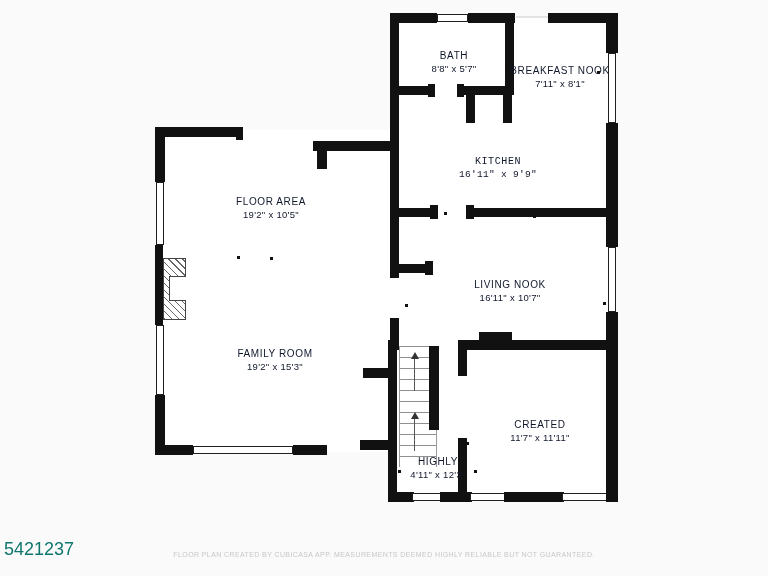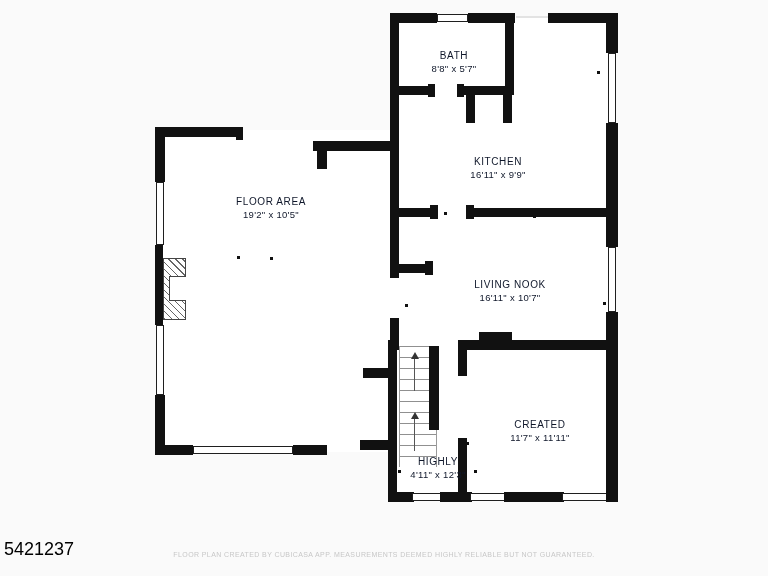--- a/index.html
+++ b/index.html
@@ -22,21 +22,21 @@
     background-image:repeating-linear-gradient(to bottom,#909090 0,#909090 1px,transparent 1px,transparent 11px);}
   .stair-shaft{position:absolute;background:#555;}
   .stair-head{position:absolute;width:0;height:0;border-left:4px solid transparent;
     border-right:4px solid transparent;border-bottom:7px solid #333;}
   .mk{position:absolute;width:3px;height:3px;background:#111;}
   .room-label{position:absolute;transform:translate(-50%,-50%);text-align:center;color:#0f172a;white-space:nowrap;}
   .rname{display:block;font-size:10px;letter-spacing:0.6px;}
   .rdims{display:block;font-size:9.5px;letter-spacing:0.3px;margin-top:2px;}
   .footer{position:absolute;left:50%;top:551px;transform:translateX(-50%);
     font-size:7px;letter-spacing:0.4px;color:#c7c7c7;white-space:nowrap;}
-  .plan-id{position:absolute;left:4px;top:539px;font-size:18px;color:#000000;}
+  .plan-id{position:absolute;left:4px;top:539px;font-size:18px;color:#0f766e;}
 </style>
 </head>
 <body>
 
 <div id="canvas">
 
   <div class="fill" style="left:394px;top:16px;width:220px;height:482px;"></div>
   <div class="fill" style="left:158px;top:130px;width:236px;height:322px;"></div>
 
   <div class="wall" style="left:395px;top:13px;width:42px;height:10px;"></div>
@@ -123,31 +123,39 @@
   <div class="mk" style="left:405px;top:304px;"></div>
   <div class="mk" style="left:466px;top:442px;"></div>
   <div class="mk" style="left:580px;top:345px;"></div>
   <div class="mk" style="left:398px;top:470px;"></div>
   <div class="mk" style="left:474px;top:470px;"></div>
 
   <div class="room-label" style="left:454px;top:62px;">
     <span class="rname">BATH</span>
     <span class="rdims">8'8" x 5'7"</span>
   </div>
-  <div class="room-label" style="left:498px;top:168px;">
+  <div class="room-label" style="left:560px;top:77px;">
+    <span class="rname">BREAKFAST NOOK</span>
+    <span class="rdims">7'11" x 8'1"</span>
+  </div>
+  <div class="room-label" style="left:498px;top:168px;font-family:Liberation Mono, monospace;">
     <span class="rname">KITCHEN</span>
     <span class="rdims">16'11" x 9'9"</span>
   </div>
   <div class="room-label" style="left:271px;top:208px;">
     <span class="rname">FLOOR AREA</span>
     <span class="rdims">19'2" x 10'5"</span>
   </div>
   <div class="room-label" style="left:510px;top:291px;">
     <span class="rname">LIVING NOOK</span>
     <span class="rdims">16'11" x 10'7"</span>
+  </div>
+  <div class="room-label" style="left:275px;top:360px;">
+    <span class="rname">FAMILY ROOM</span>
+    <span class="rdims">19'2" x 15'3"</span>
   </div>
   <div class="room-label" style="left:540px;top:431px;">
     <span class="rname">CREATED</span>
     <span class="rdims">11'7" x 11'11"</span>
   </div>
   <div class="room-label" style="left:438px;top:468px;">
     <span class="rname">HIGHLY</span>
     <span class="rdims">4'11" x 12'3"</span>
   </div>
 

